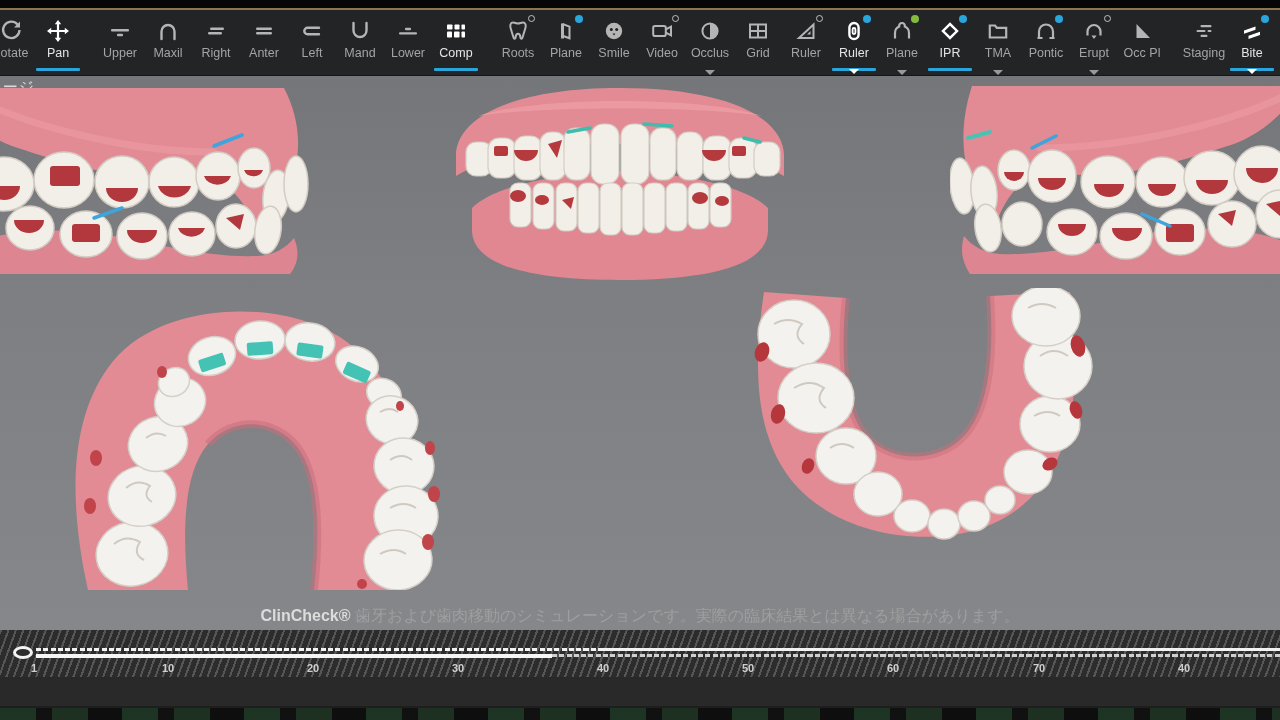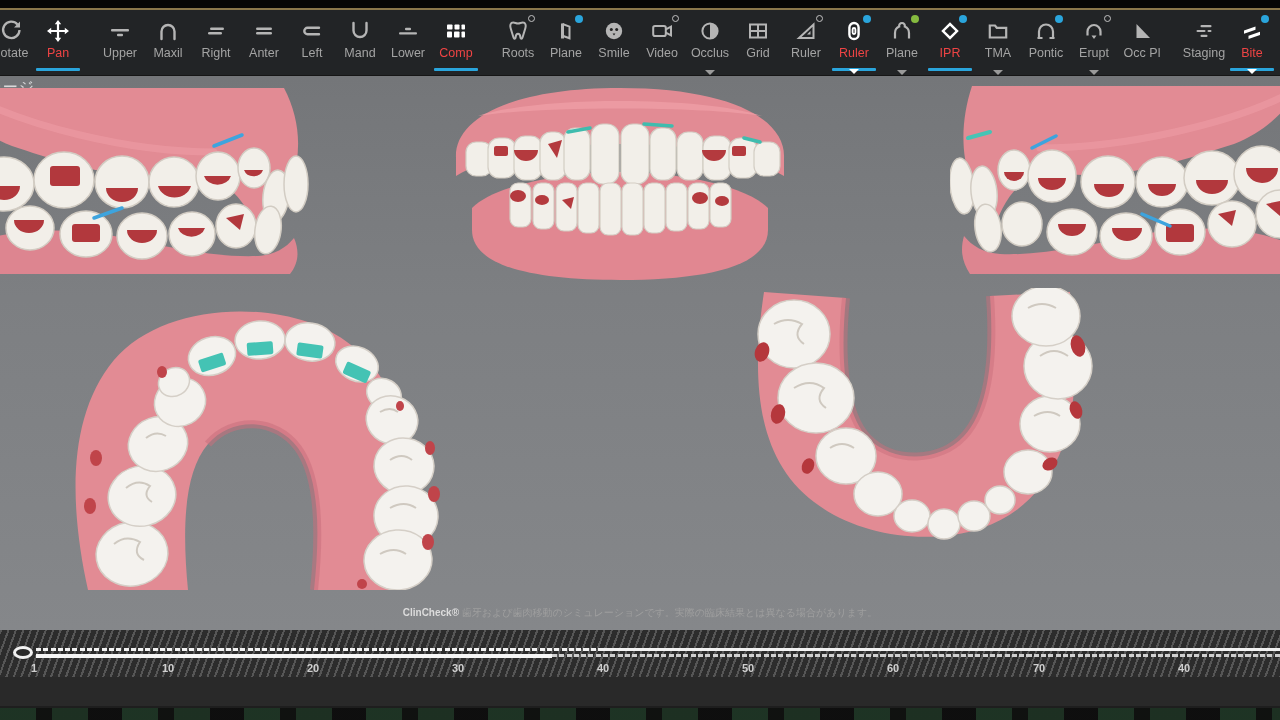--- a/index.html
+++ b/index.html
@@ -12,37 +12,37 @@
   #goldline{position:absolute;left:0;top:8px;width:1280px;height:2px;background:#8a774b;}
   #toolbar{position:absolute;left:0;top:10px;width:1280px;height:66px;background:#222426;
            border-bottom:1px solid #161616;display:flex;align-items:flex-start;overflow:hidden;}
   .titem{position:relative;width:48px;height:66px;flex:0 0 48px;display:flex;flex-direction:column;
          align-items:center;cursor:default;}
   .titem:first-child{margin-left:-14px;}
   .tspacer{flex:0 0 14px;}
   .ticon{width:24px;height:24px;margin-top:9px;color:#b5b5b5;}
   .titem.active .ticon{color:#ffffff;}
   .tlabel{margin-top:3px;font-size:12.5px;line-height:14px;color:#a4a4a4;white-space:nowrap;}
-  .titem.active .tlabel{color:#ef4444;}
+  .titem.active .tlabel{color:#e5e5e5;}
   .tunderline{position:absolute;bottom:5px;left:2px;right:2px;height:3px;background:#2aa5dc;border-radius:1px;}
   .tcaret{position:absolute;bottom:1px;left:50%;transform:translateX(-50%);width:0;height:0;
           border-left:5px solid transparent;border-right:5px solid transparent;border-top:5px solid #9a9a9a;}
   .tcaret.white{border-top-color:#fff;bottom:2px;z-index:2;}
   .dot{position:absolute;top:5px;right:7px;border-radius:50%;}
   .dot.blue{width:8px;height:8px;background:#2aa5dc;}
   .dot.green{width:8px;height:8px;background:#85ba3f;}
   .dot.ring{width:7px;height:7px;border:1.5px solid #c2c2c2;background:transparent;}
 
   
   #viewport{position:absolute;left:0;top:76px;width:1280px;height:554px;
             background:linear-gradient(180deg,#747679 0%,#7d7f82 40%,#85878a 100%);overflow:hidden;}
   #stage-label{position:absolute;left:-30px;top:2px;font-size:15px;letter-spacing:1px;
                color:rgba(242,242,242,.8);}
   .model{position:absolute;}
-  #disclaimer{position:absolute;left:0;top:530px;width:1280px;text-align:center;font-size:10px;color:#9f9f9f;}
+  #disclaimer{position:absolute;left:0;top:530px;width:1280px;text-align:center;font-size:16px;color:#9f9f9f;}
   #disclaimer b{color:#dcdcdc;font-weight:bold;}
 
   
   #timeline{position:absolute;left:0;top:630px;width:1280px;height:47px;background:#2c2c2c;}
   #hatch{position:absolute;inset:0;
      background:repeating-linear-gradient(110deg,rgba(255,255,255,.20) 0 2px,rgba(255,255,255,0) 2px 7px);}
   .trackline{position:absolute;height:3px;}
   #track-upper-dashed{left:36px;top:18px;width:566px;
      background:repeating-linear-gradient(90deg,#f2f2f2 0 5px,rgba(0,0,0,0) 5px 7.3px);}
   #track-upper-solid{left:602px;top:18px;width:678px;background:#f2f2f2;}

